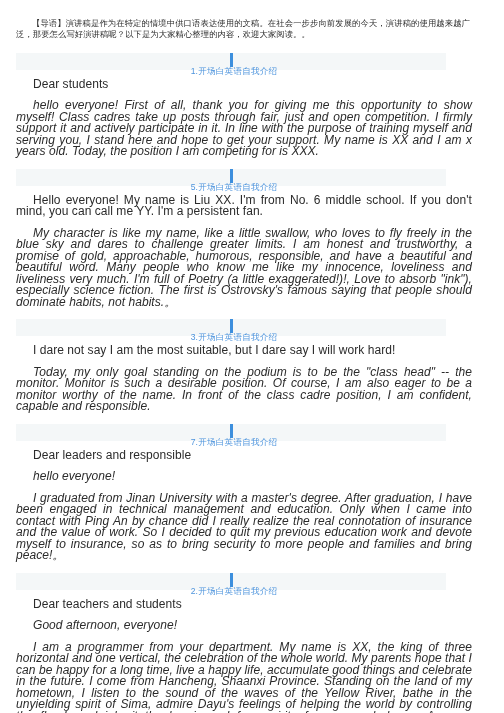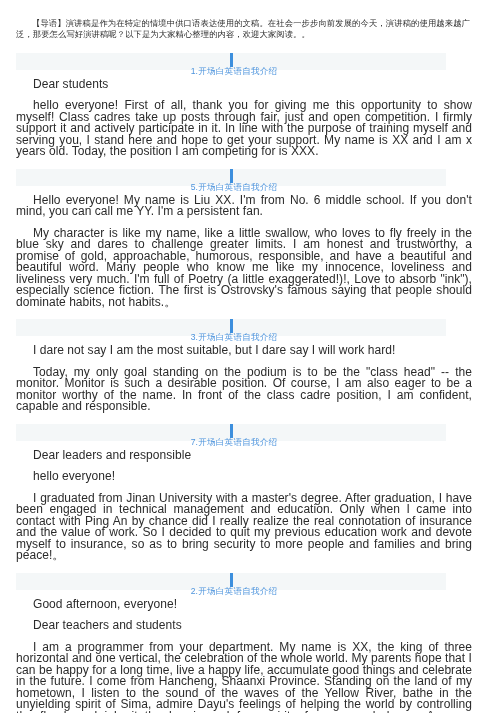--- a/index.html
+++ b/index.html
@@ -86,20 +86,21 @@
   }
 
   .section-block {
     padding: 0 0 0 0;
   }
   .section-body {
     padding: 9px 0 11px 0;
   }
   .section-body .para + .para {
     margin-top: 10px;
+    font-style: italic;
   }
 </style>
 </head>
 <body>
 
 <div id="page">
   <div class="doc-body">
 
     <p class="lead">【导语】演讲稿是作为在特定的情境中供口语表达使用的文稿。在社会一步步向前发展的今天，演讲稿的使用越来越广泛，那要怎么写好演讲稿呢？以下是为大家精心整理的内容，欢迎大家阅读。。</p>
 
@@ -144,21 +145,21 @@
             <p class="para plain">hello everyone!</p>
             <p class="para indent">I graduated from Jinan University with a master's degree. After graduation, I have been engaged in technical management and education. Only when I came into contact with Ping An by chance did I really realize the real connotation of insurance and the value of work. So I decided to quit my previous education work and devote myself to insurance, so as to bring security to more people and families and bring peace!。</p>
           </div>
         </div>
         <div class="section-block">
           <div class="section-head">
             <span class="accent"></span>
             <span class="head-text">2.开场白英语自我介绍</span>
           </div>
           <div class="section-body">
+            <p class="para plain">Dear teachers and students</p>
             <p class="para plain">Good afternoon, everyone!</p>
-            <p class="para plain">Dear teachers and students</p>
             <p class="para indent">I am a programmer from your department. My name is XX, the king of three horizontal and one vertical, the celebration of the whole world. My parents hope that I can be happy for a long time, live a happy life, accumulate good things and celebrate in the future. I come from Hancheng, Shaanxi Province. Standing on the land of my hometown, I listen to the sound of the waves of the Yellow River, bathe in the unyielding spirit of Sima, admire Dayu's feelings of helping the world by controlling the flood, and inherit the heroic and free spirit of gongs and drums. Are you interested in hearing this?</p>
           </div>
         </div>
       </div>
 
   </div>
 </div>
 
 </body></html>

